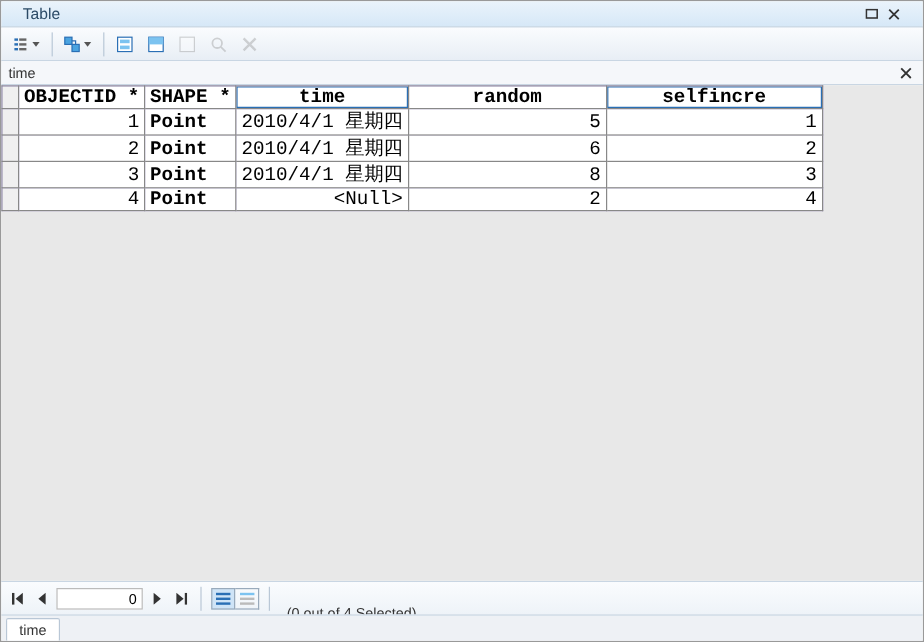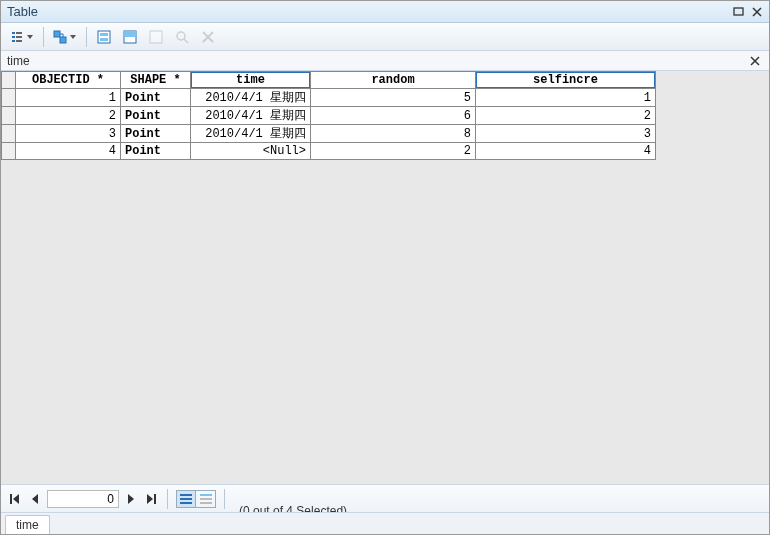--- a/index.html
+++ b/index.html
@@ -13,21 +13,21 @@
     border: 1px solid #999;
     display: flex;
     flex-direction: column;
   }
   .titlebar {
     background: linear-gradient(#eaf3fb, #d6e8f7);
     border-bottom: 1px solid #b6c8da;
     height: 22px;
     display: flex;
     align-items: center;
-    padding: 0 4px;
+    padding: 0 16px;
     color: #2b4a66;
     font-size: 13px;
   }
   .titlebar .title { flex: 1; padding-left: 2px; }
   .titlebar .ctrl { width: 16px; height: 14px; margin-left: 2px; display:flex; align-items:center; justify-content:center; cursor:pointer; }
   .titlebar svg { display:block; }
   .toolbar {
     background: linear-gradient(#fafcfe, #e8eef5);
     border-bottom: 1px solid #c9d6e3;
     height: 28px;
@@ -59,21 +59,21 @@
   .subtitle .close-x { width:16px; height:16px; display:flex; align-items:center; justify-content:center; cursor:pointer;}
   .grid-wrap {
     flex:1;
     background:#e8e8e8;
     overflow:auto;
     position:relative;
   }
   table.grid {
     border-collapse: collapse;
     font-family: "SimSun","NSimSun","Courier New",monospace;
-    font-size: 12px;
+    font-size: 16px;
     background:#c4b5fd;
   }
   table.grid th, table.grid td {
     border:1px solid #888;
     padding:0 4px;
     height:17px;
     white-space: nowrap;
     background:#fff;
   }
   table.grid th {

